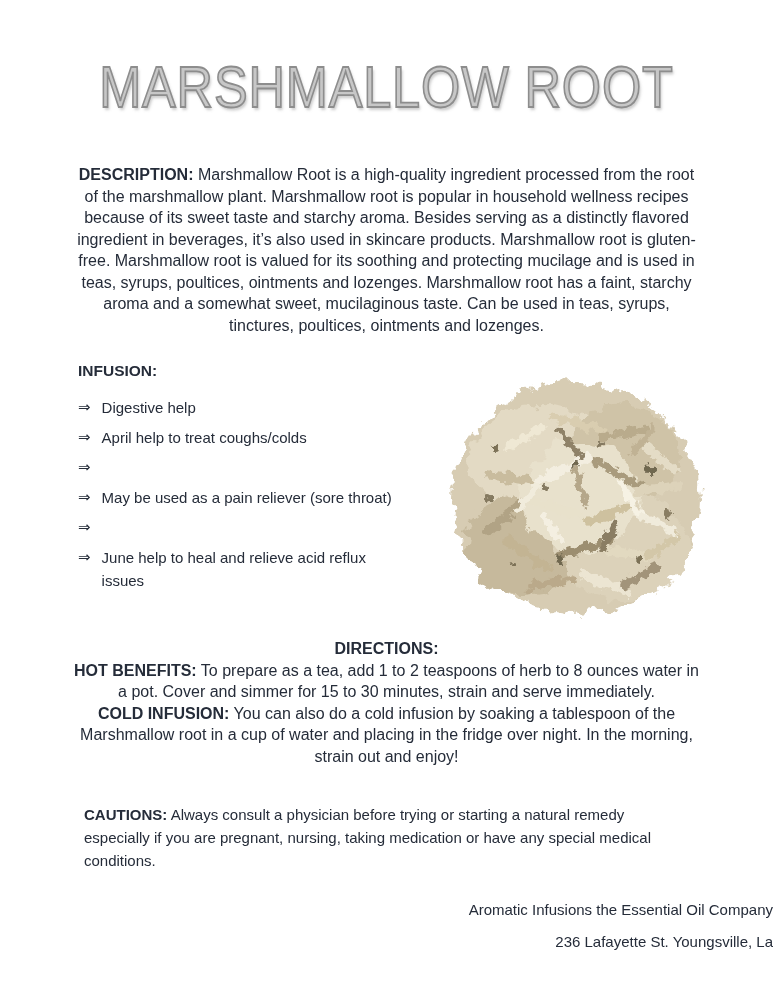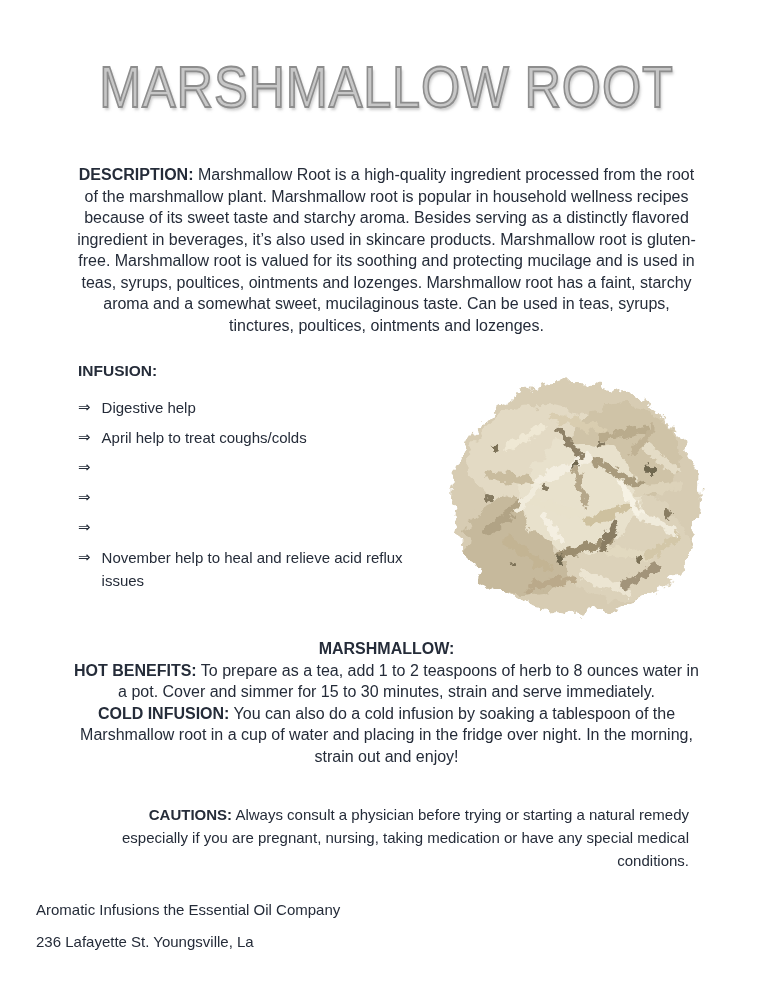--- a/index.html
+++ b/index.html
@@ -74,26 +74,26 @@
   .directions {
     margin: 16px 72px 0 72px;
     text-align: center;
     font-size: 16px;
     line-height: 21.5px;
   }
   .directions p { margin: 0; }
   
   .cautions {
     margin: 36px 84px 0 84px;
-    text-align: right;
+    text-align: left;
     font-size: 15px;
     line-height: 23px;
   }
   
-  .footer { margin-top: 30px; text-align: left; font-size: 15px; padding-left: 36px; }
+  .footer { margin-top: 30px; text-align: right; font-size: 15px; padding-left: 36px; }
   .footer p { margin: 0 0 17px 0; line-height: 15px; }
 </style>
 </head>
 <body>
 
 <div class="page">
 
   <h1 class="title">MARSHMALLOW ROOT</h1>
 
   <p class="description"><strong>DESCRIPTION:</strong> <span>Marshmallow Root is a high-quality ingredient processed from the root of the marshmallow plant. Marshmallow root is popular in household wellness recipes because of its sweet taste and starchy aroma. Besides serving as a distinctly flavored ingredient in beverages, it’s also used in skincare products. Marshmallow root is gluten-free.  Marshmallow root is valued for its soothing and protecting mucilage and is used in teas, syrups, poultices, ointments and lozenges. Marshmallow root has a faint, starchy aroma and a somewhat sweet, mucilaginous taste. Can be used in teas, syrups, tinctures, poultices, ointments and lozenges.</span></p>
@@ -108,27 +108,28 @@
           </li>
         <li>
             <span class="arrow">⇒</span>
             <span class="btext">April help to treat coughs/colds</span>
           </li>
         <li>
             <span class="arrow">⇒</span>
           </li>
         <li>
             <span class="arrow">⇒</span>
-          </li>
-        <li>
-            <span class="arrow">⇒</span>
-          </li>
-        <li>
-            <span class="arrow">⇒</span>
-            <span class="btext">November help to heal and relieve acid reflux
+            <span class="btext">May be used as a pain reliever (sore throat)</span>
+          </li>
+        <li>
+            <span class="arrow">⇒</span>
+          </li>
+        <li>
+            <span class="arrow">⇒</span>
+            <span class="btext">June help to heal and relieve acid reflux
 issues</span>
           </li>
       </ul>
     </div>
 
     <div class="photo">
       <svg width="272" height="248" viewBox="0 0 272 248">
         <defs>
           <filter id="rough" x="-25%" y="-25%" width="150%" height="150%">
             <feTurbulence type="fractalNoise" baseFrequency="0.055" numOctaves="4" seed="11" result="n"></feTurbulence>
@@ -183,21 +184,21 @@
           <circle cx="48" cy="125" r="3" fill="#857a60"></circle>
           <circle cx="228" cy="140" r="4" fill="#8a7e64"></circle>
           <circle cx="135" cy="90" r="3" fill="#6f6750"></circle>
           <circle cx="105" cy="115" r="3" fill="#857a60"></circle>
         </g>
       </svg>
     </div>
   </div>
 
   <div class="directions">
-    <p><strong>MARSHMALLOW:</strong></p>
+    <p><strong>DIRECTIONS:</strong></p>
     <p><strong>HOT BENEFITS:</strong> <span>To prepare as a tea, add 1 to 2 teaspoons of herb to 8 ounces water in a pot. Cover and simmer for 15 to 30 minutes, strain and serve immediately.</span></p>
     <p><strong>COLD INFUSION:</strong> <span>You can also do a cold infusion by soaking a tablespoon of the Marshmallow root in a cup of water and placing in the fridge over night. In the morning, strain out and enjoy!</span></p>
   </div>
 
   <p class="cautions"><strong>CAUTIONS:</strong> <span>Always consult a physician  before trying or starting a natural remedy especially if you are pregnant, nursing, taking medication or have any special medical conditions.</span></p>
 
   <div class="footer">
     <p>Aromatic Infusions the Essential Oil Company</p>
     <p>236 Lafayette St. Youngsville, La</p>
   </div>

